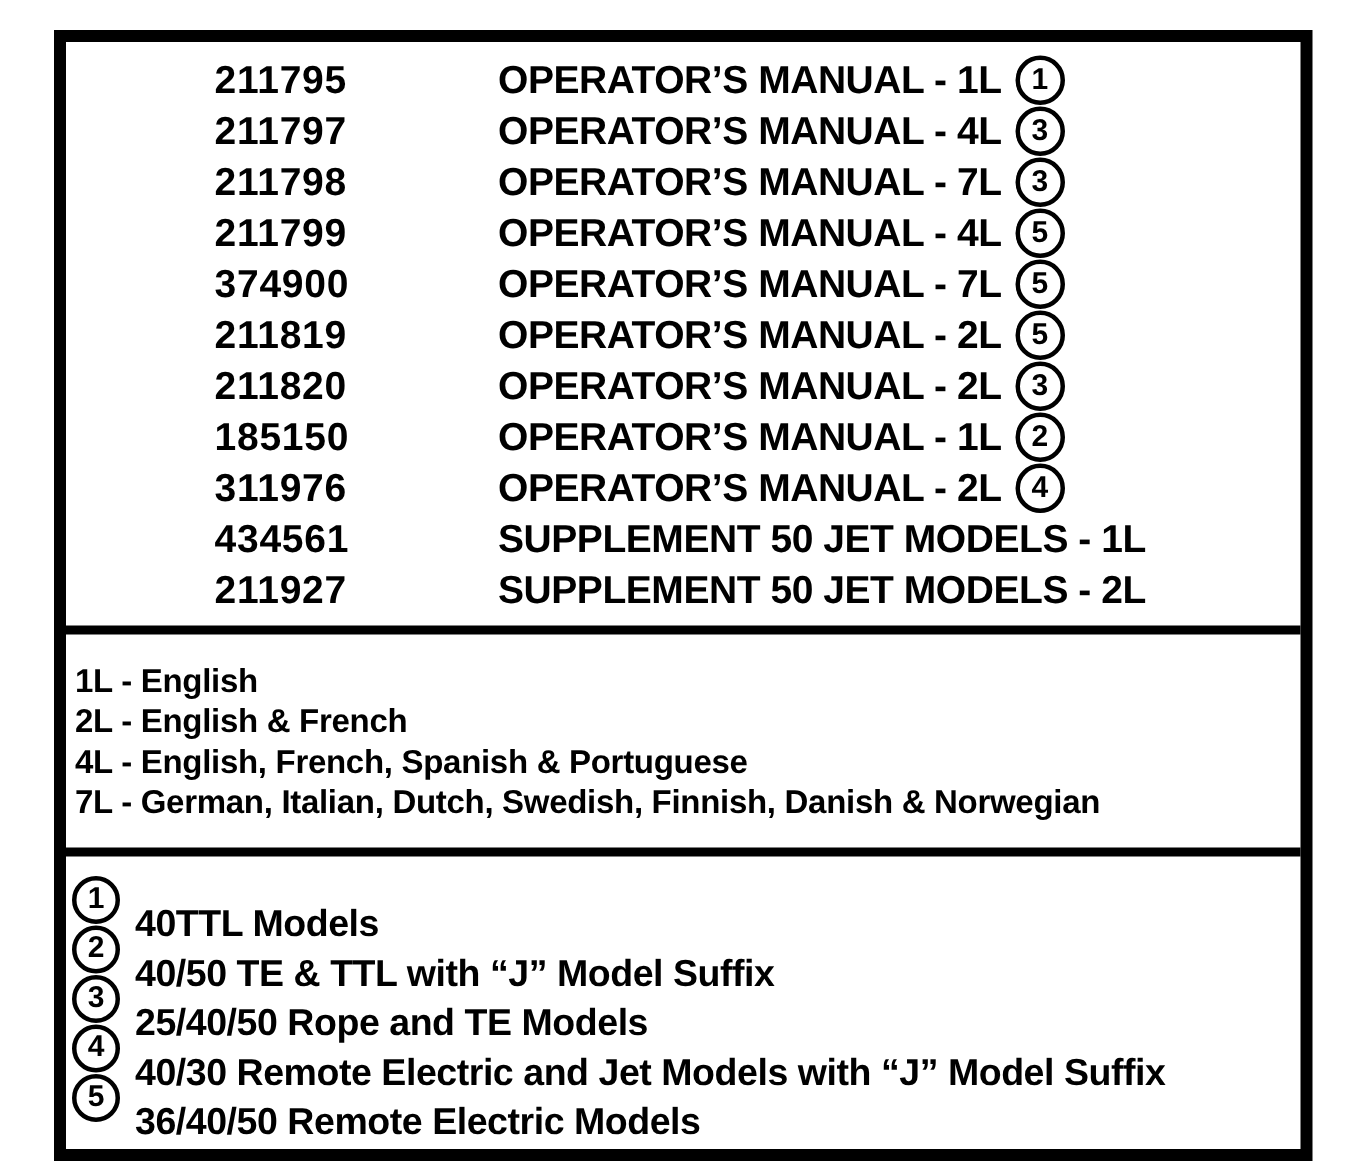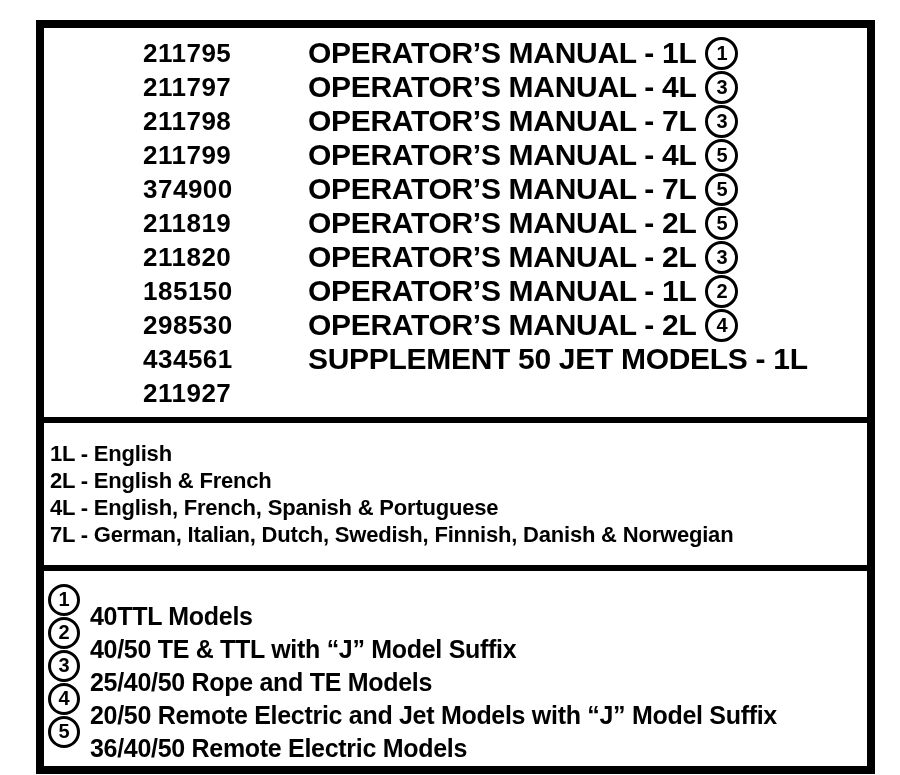--- a/index.html
+++ b/index.html
@@ -31,22 +31,23 @@
     height: 34px;
     white-space: nowrap;
   }
   .part-number {
     width: 165px;
     font-size: 26px;
     letter-spacing: 0.5px;
     flex: 0 0 165px;
   }
   .part-desc {
-    font-size: 30px;
+    font-size: 26px;
     letter-spacing: -0.3px;
+    margin-left: 24px;
   }
   
   .circ {
     display: inline-flex;
     align-items: center;
     justify-content: center;
     width: 33px; height: 33px;
     border: 3px solid #000000;
     border-radius: 50%;
     font-size: 20px;
@@ -131,30 +132,31 @@
       <span class="part-number">211820</span>
       <span class="part-desc">OPERATOR’S MANUAL - 2L</span>
       <span class="circ">3</span>
     </div>
     <div class="part-row">
       <span class="part-number">185150</span>
       <span class="part-desc">OPERATOR’S MANUAL - 1L</span>
       <span class="circ">2</span>
     </div>
     <div class="part-row">
-      <span class="part-number">298530</span>
+      <span class="part-number">311976</span>
       <span class="part-desc">OPERATOR’S MANUAL - 2L</span>
       <span class="circ">4</span>
     </div>
     <div class="part-row">
       <span class="part-number">434561</span>
       <span class="part-desc">SUPPLEMENT 50 JET MODELS - 1L</span>
     </div>
     <div class="part-row">
       <span class="part-number">211927</span>
+      <span class="part-desc">SUPPLEMENT 50 JET MODELS - 2L</span>
     </div>
   </div>
 
   <div class="section-langs">
     <div class="lang-line">1L - English</div>
     <div class="lang-line">2L - English &amp; French</div>
     <div class="lang-line">4L - English, French, Spanish &amp; Portuguese</div>
     <div class="lang-line">7L - German, Italian, Dutch, Swedish, Finnish, Danish &amp; Norwegian</div>
   </div>
 
@@ -166,21 +168,21 @@
     <div class="note-row">
       <span class="circ">2</span>
       <span class="note-text">40/50 TE &amp; TTL with “J” Model Suffix</span>
     </div>
     <div class="note-row">
       <span class="circ">3</span>
       <span class="note-text">25/40/50 Rope and TE Models</span>
     </div>
     <div class="note-row">
       <span class="circ">4</span>
-      <span class="note-text">20/50 Remote Electric and Jet Models with “J” Model Suffix</span>
+      <span class="note-text">40/30 Remote Electric and Jet Models with “J” Model Suffix</span>
     </div>
     <div class="note-row">
       <span class="circ">5</span>
       <span class="note-text">36/40/50 Remote Electric Models</span>
     </div>
   </div>
 
 </div>
 
 </body></html>

